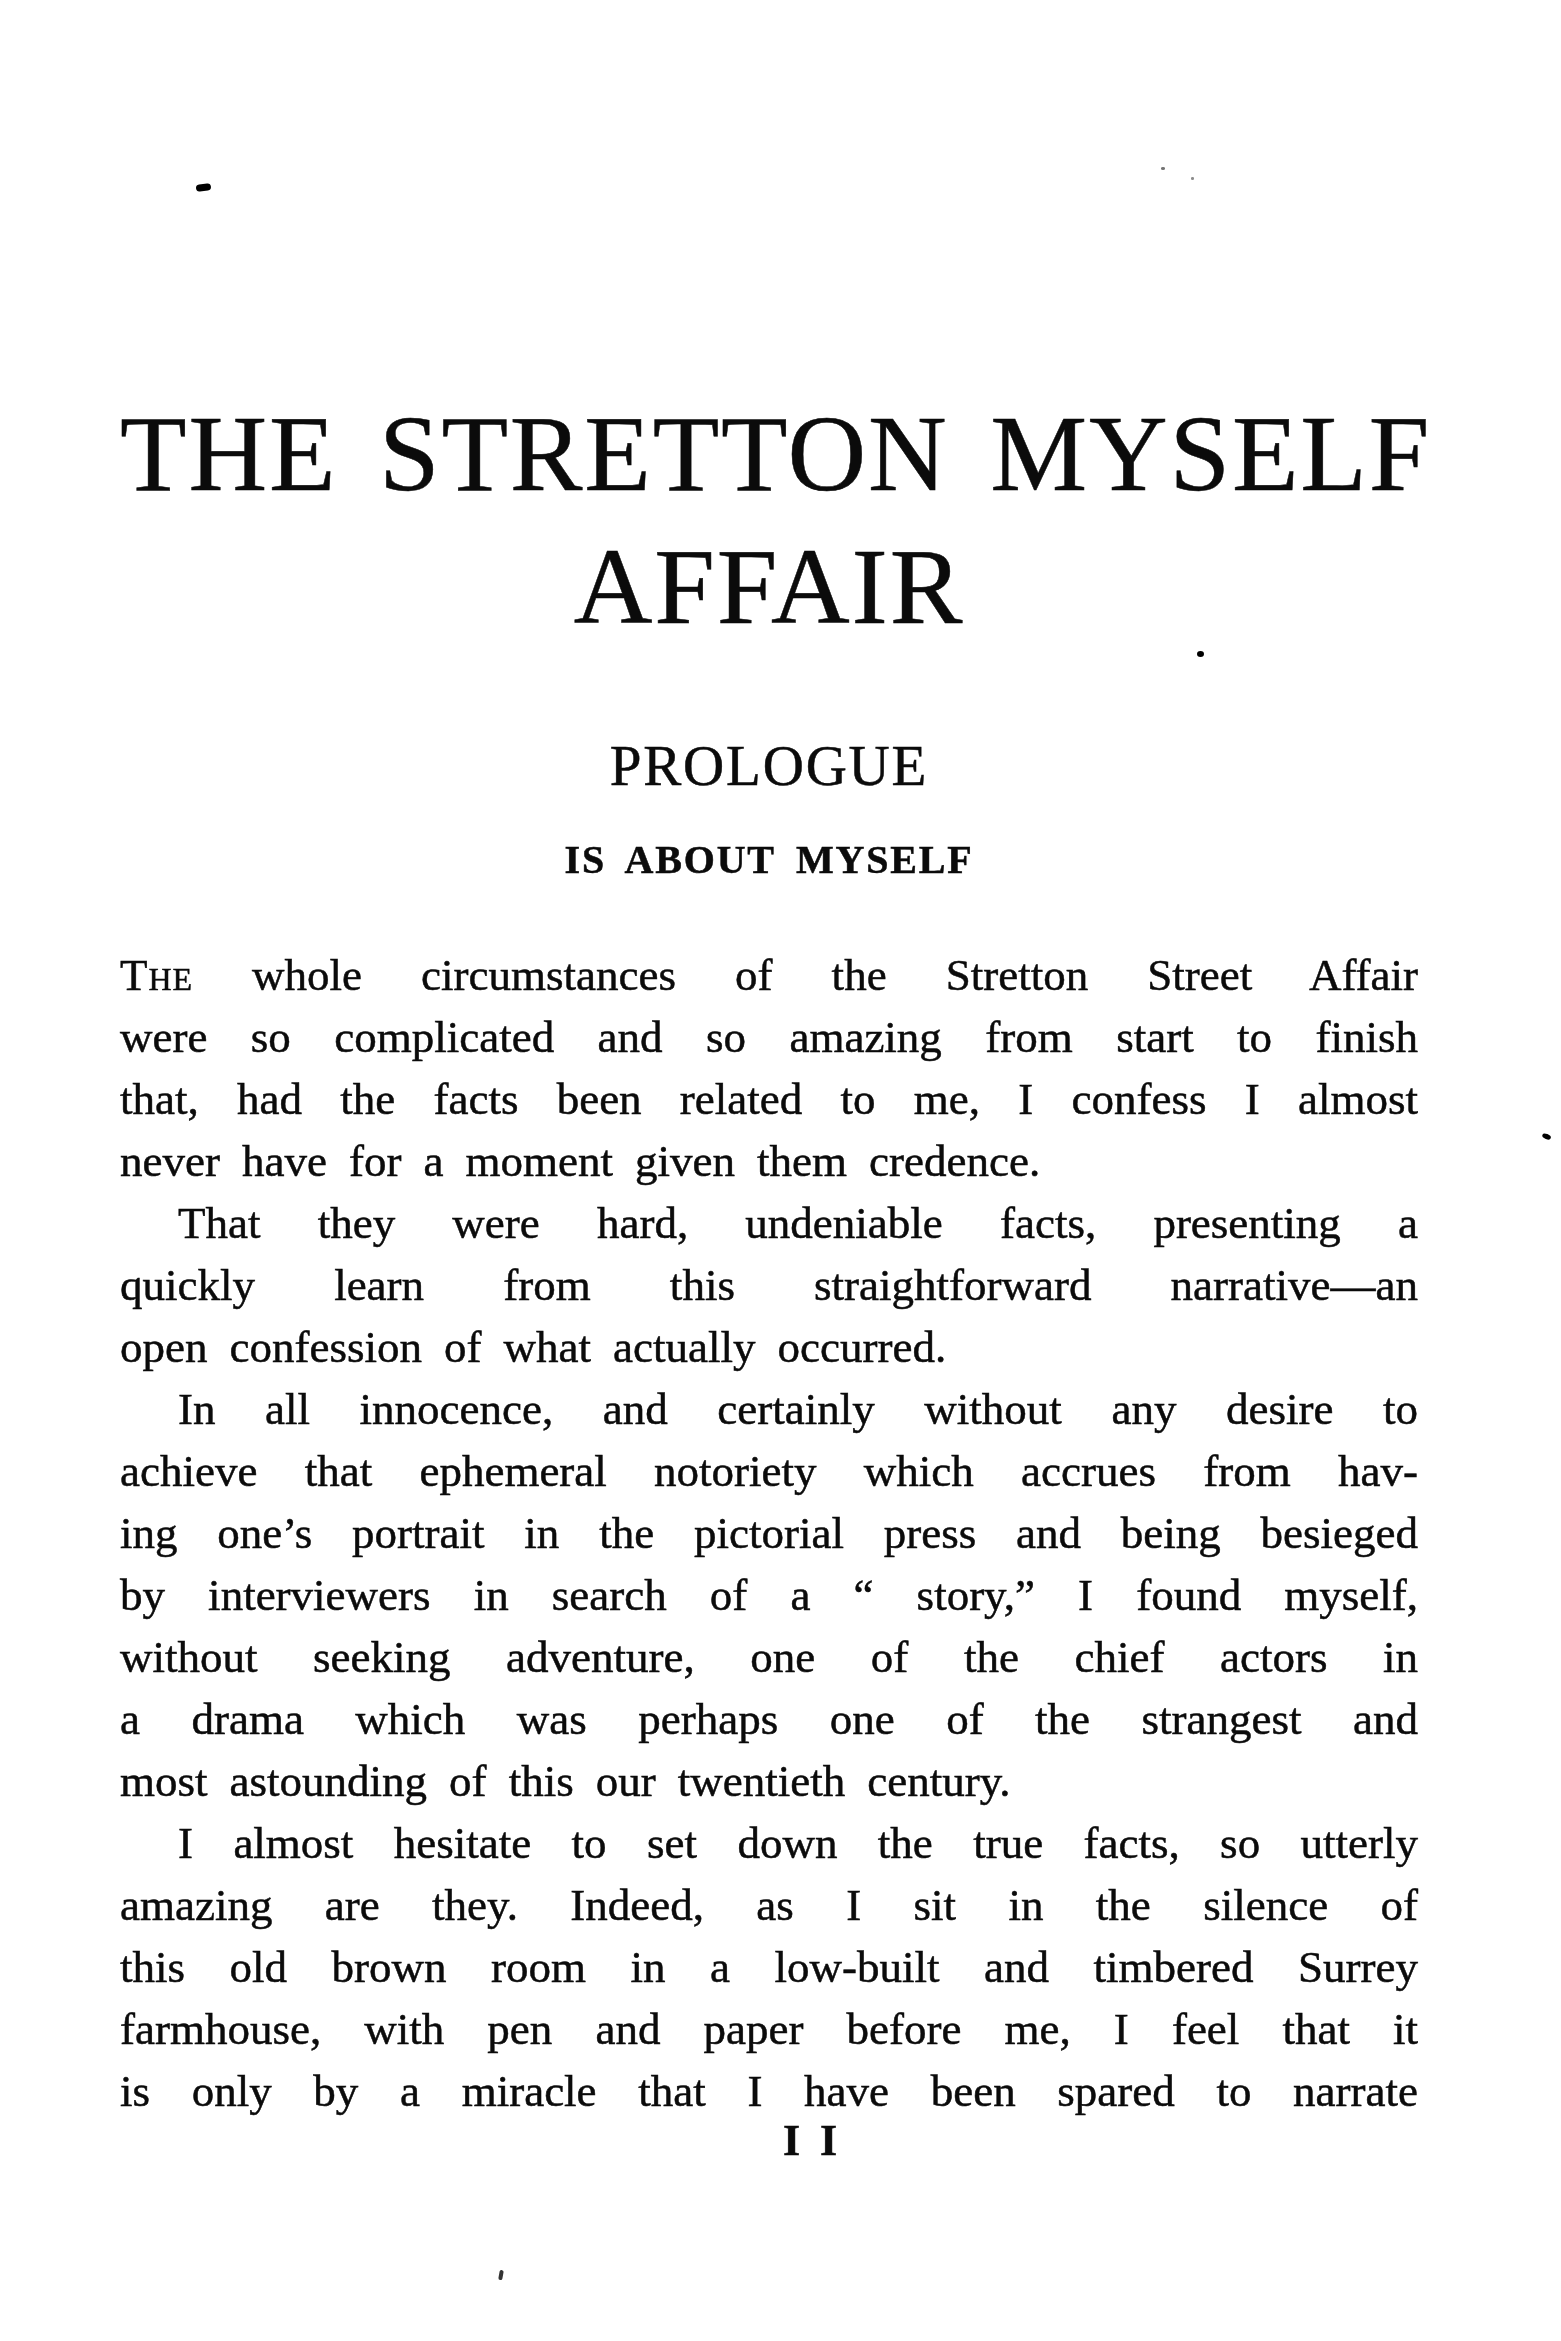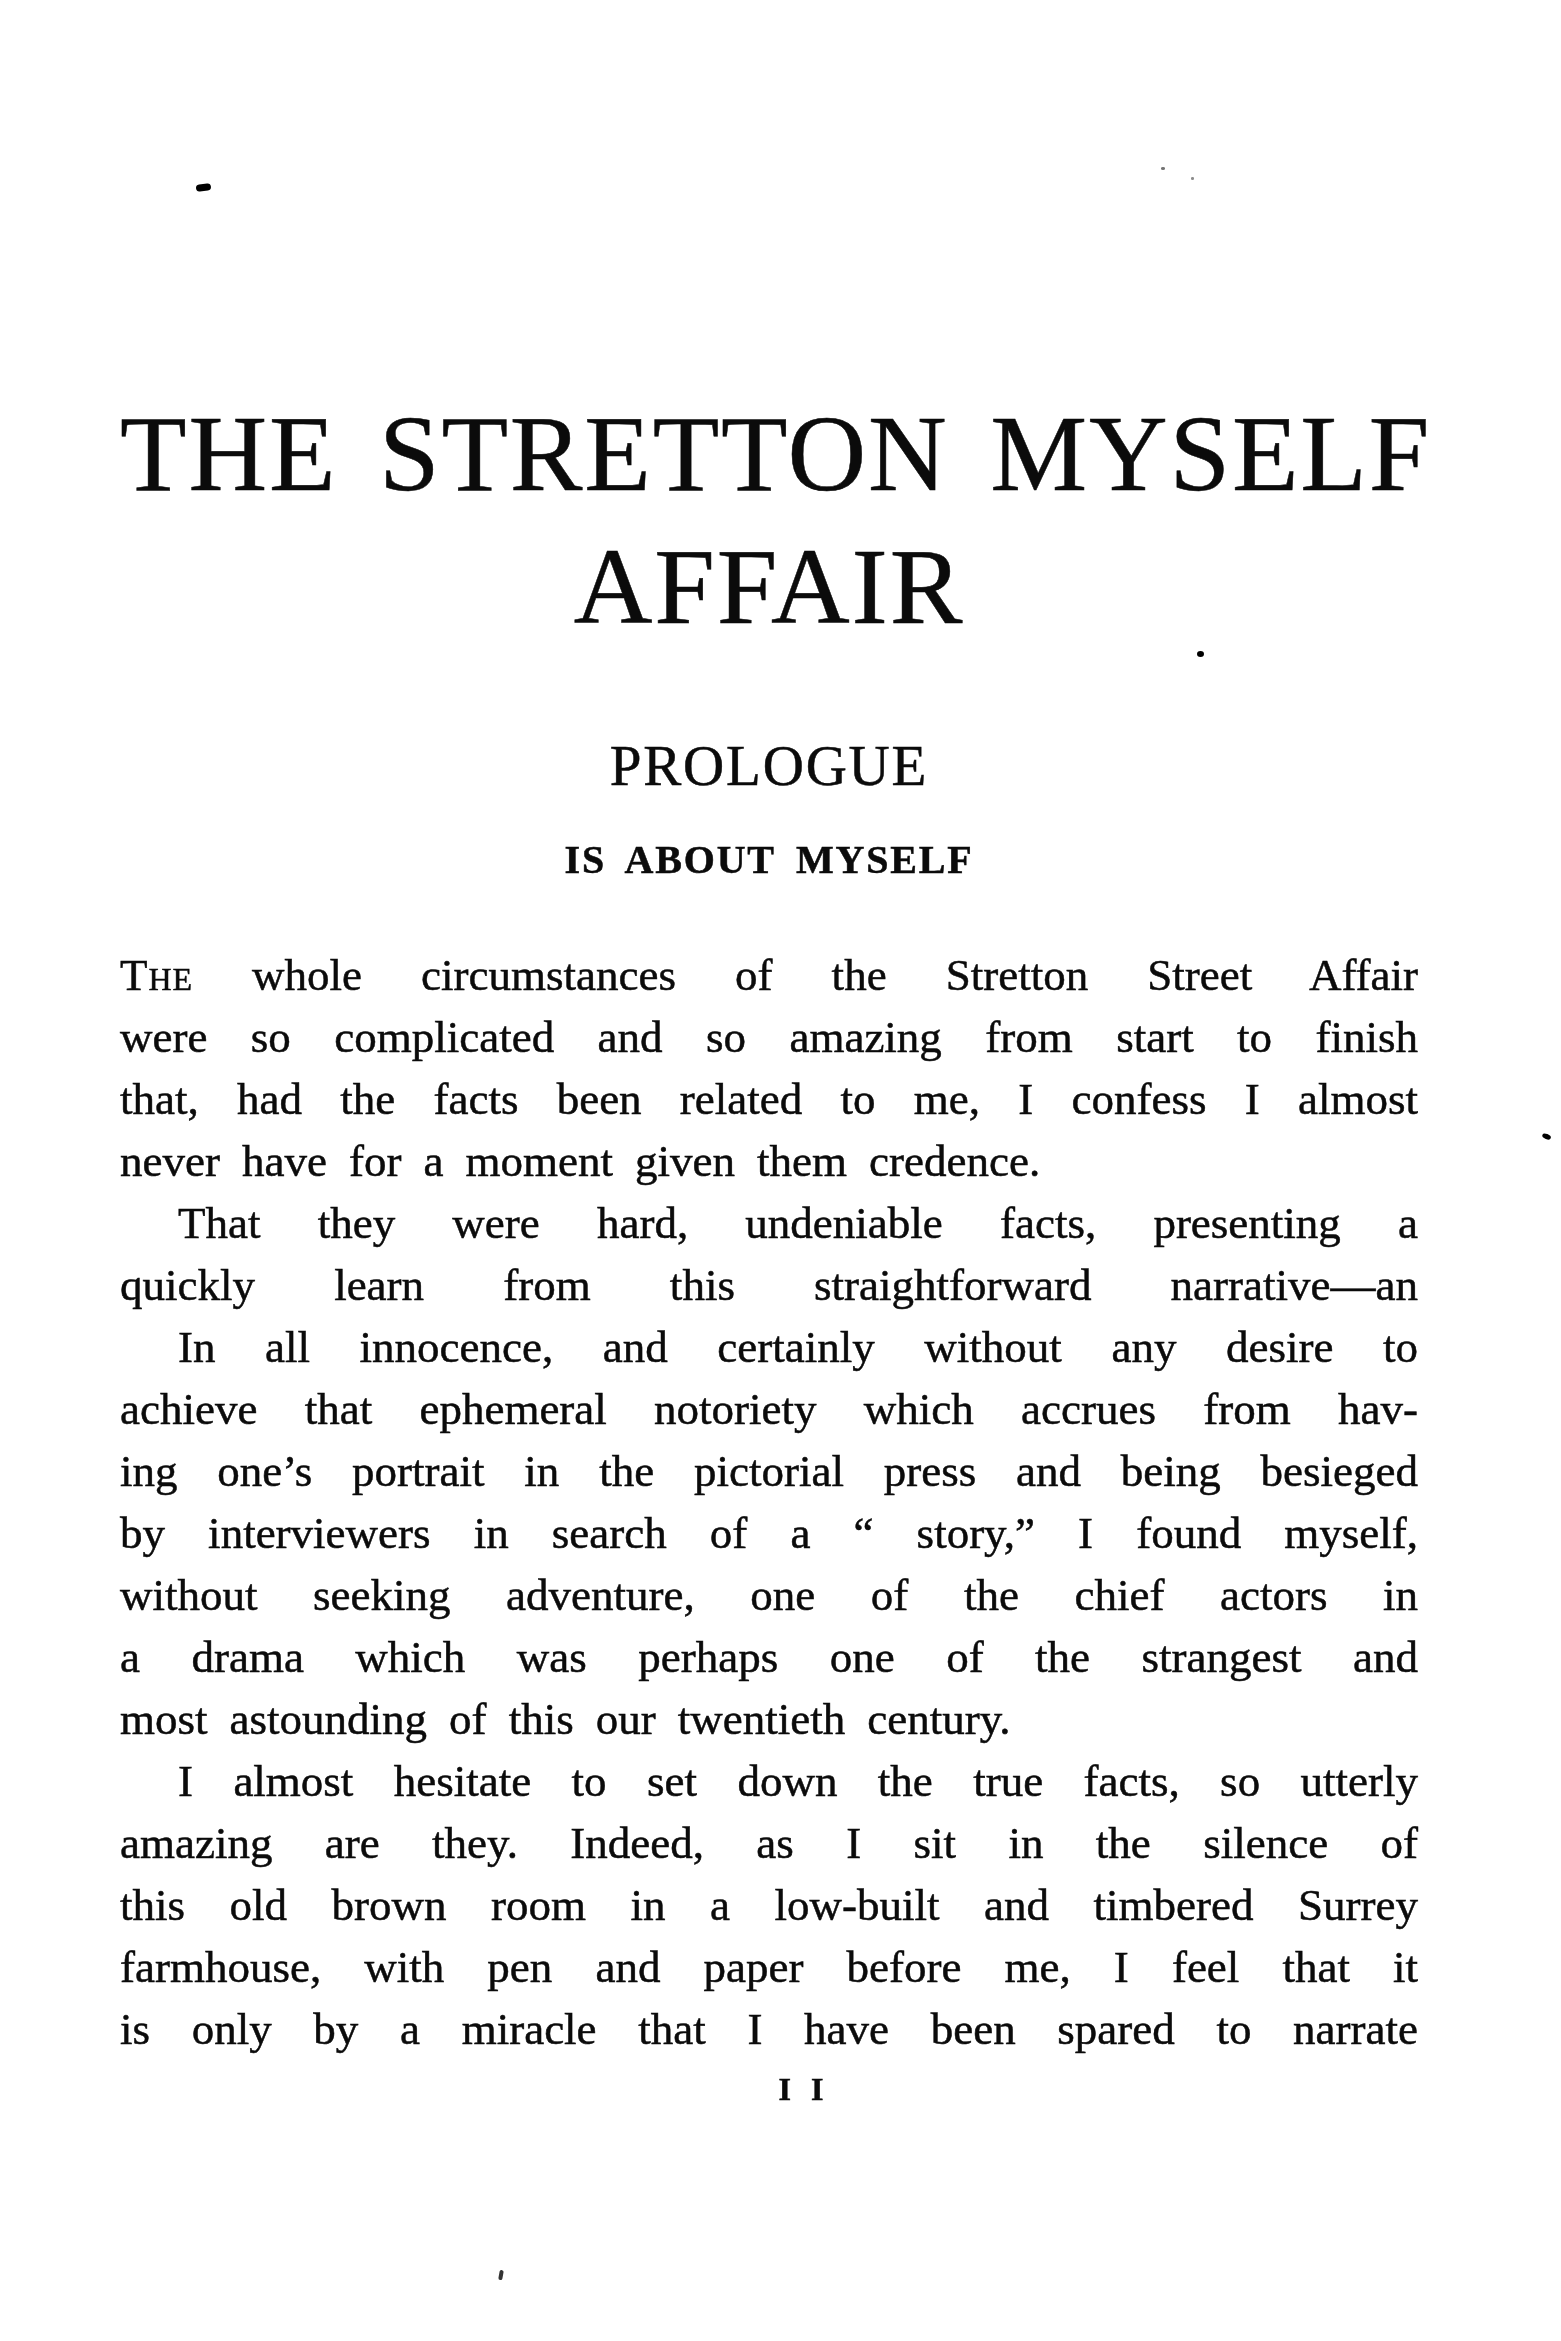--- a/index.html
+++ b/index.html
@@ -43,24 +43,24 @@
 
   .bodytext { margin-top: 62px; font-size: 45px; line-height: 62px; }
   .line { width: 100%; }
   .jl { text-align: justify; text-align-last: justify; }
   .ll { text-align: left; word-spacing: 0.24em; }
   .ind { padding-left: 58px; box-sizing: border-box; }
   .lead { font-variant: small-caps; letter-spacing: 0.9px; }
 
   .pagenum {
     position: relative;
-    left: 42px;
-    margin-top: 10px;
+    left: 51px;
+    margin-top: 0;
     text-align: center;
-    font-size: 32px;
+    font-size: 44px;
     line-height: 38px;
     letter-spacing: 20px;
     font-weight: 700;
   }
 
   
   .artifact { position: absolute; background: #000; }
   .dash   { left: 196px;  top: 184px;  width: 14.5px; height: 7.2px;  border-radius: 3.6px; transform: rotate(-8deg); }
   .speck-a{ left: 1161px; top: 167px;  width: 3.6px;  height: 2.7px;  border-radius: 50%; opacity: .55; }
   .speck-b{ left: 1191px; top: 177px;  width: 2.7px;  height: 2.7px;  border-radius: 50%; opacity: .45; }
@@ -99,20 +99,21 @@
           <span>whole circumstances of the Stretton Street Affair</span>
         </div>
         <div class="line jl">were so complicated and so amazing from start to finish</div>
         <div class="line jl">that, had the facts been related to me, I confess I almost</div>
         <div class="line ll">never have for a moment given them credence.</div>
       </div>
 
       <div>
         <div class="line jl ind">That they were hard, undeniable facts, presenting a</div>
         <div class="line jl">quickly learn from this straightforward narrative—an</div>
+        <div class="line ll">open confession of what actually occurred.</div>
       </div>
 
       <div>
         <div class="line jl ind">In all innocence, and certainly without any desire to</div>
         <div class="line jl">achieve that ephemeral notoriety which accrues from hav-</div>
         <div class="line jl">ing one’s portrait in the pictorial press and being besieged</div>
         <div class="line jl">by interviewers in search of a “ story,” I found myself,</div>
         <div class="line jl">without seeking adventure, one of the chief actors in</div>
         <div class="line jl">a drama which was perhaps one of the strangest and</div>
         <div class="line ll">most astounding of this our twentieth century.</div>

